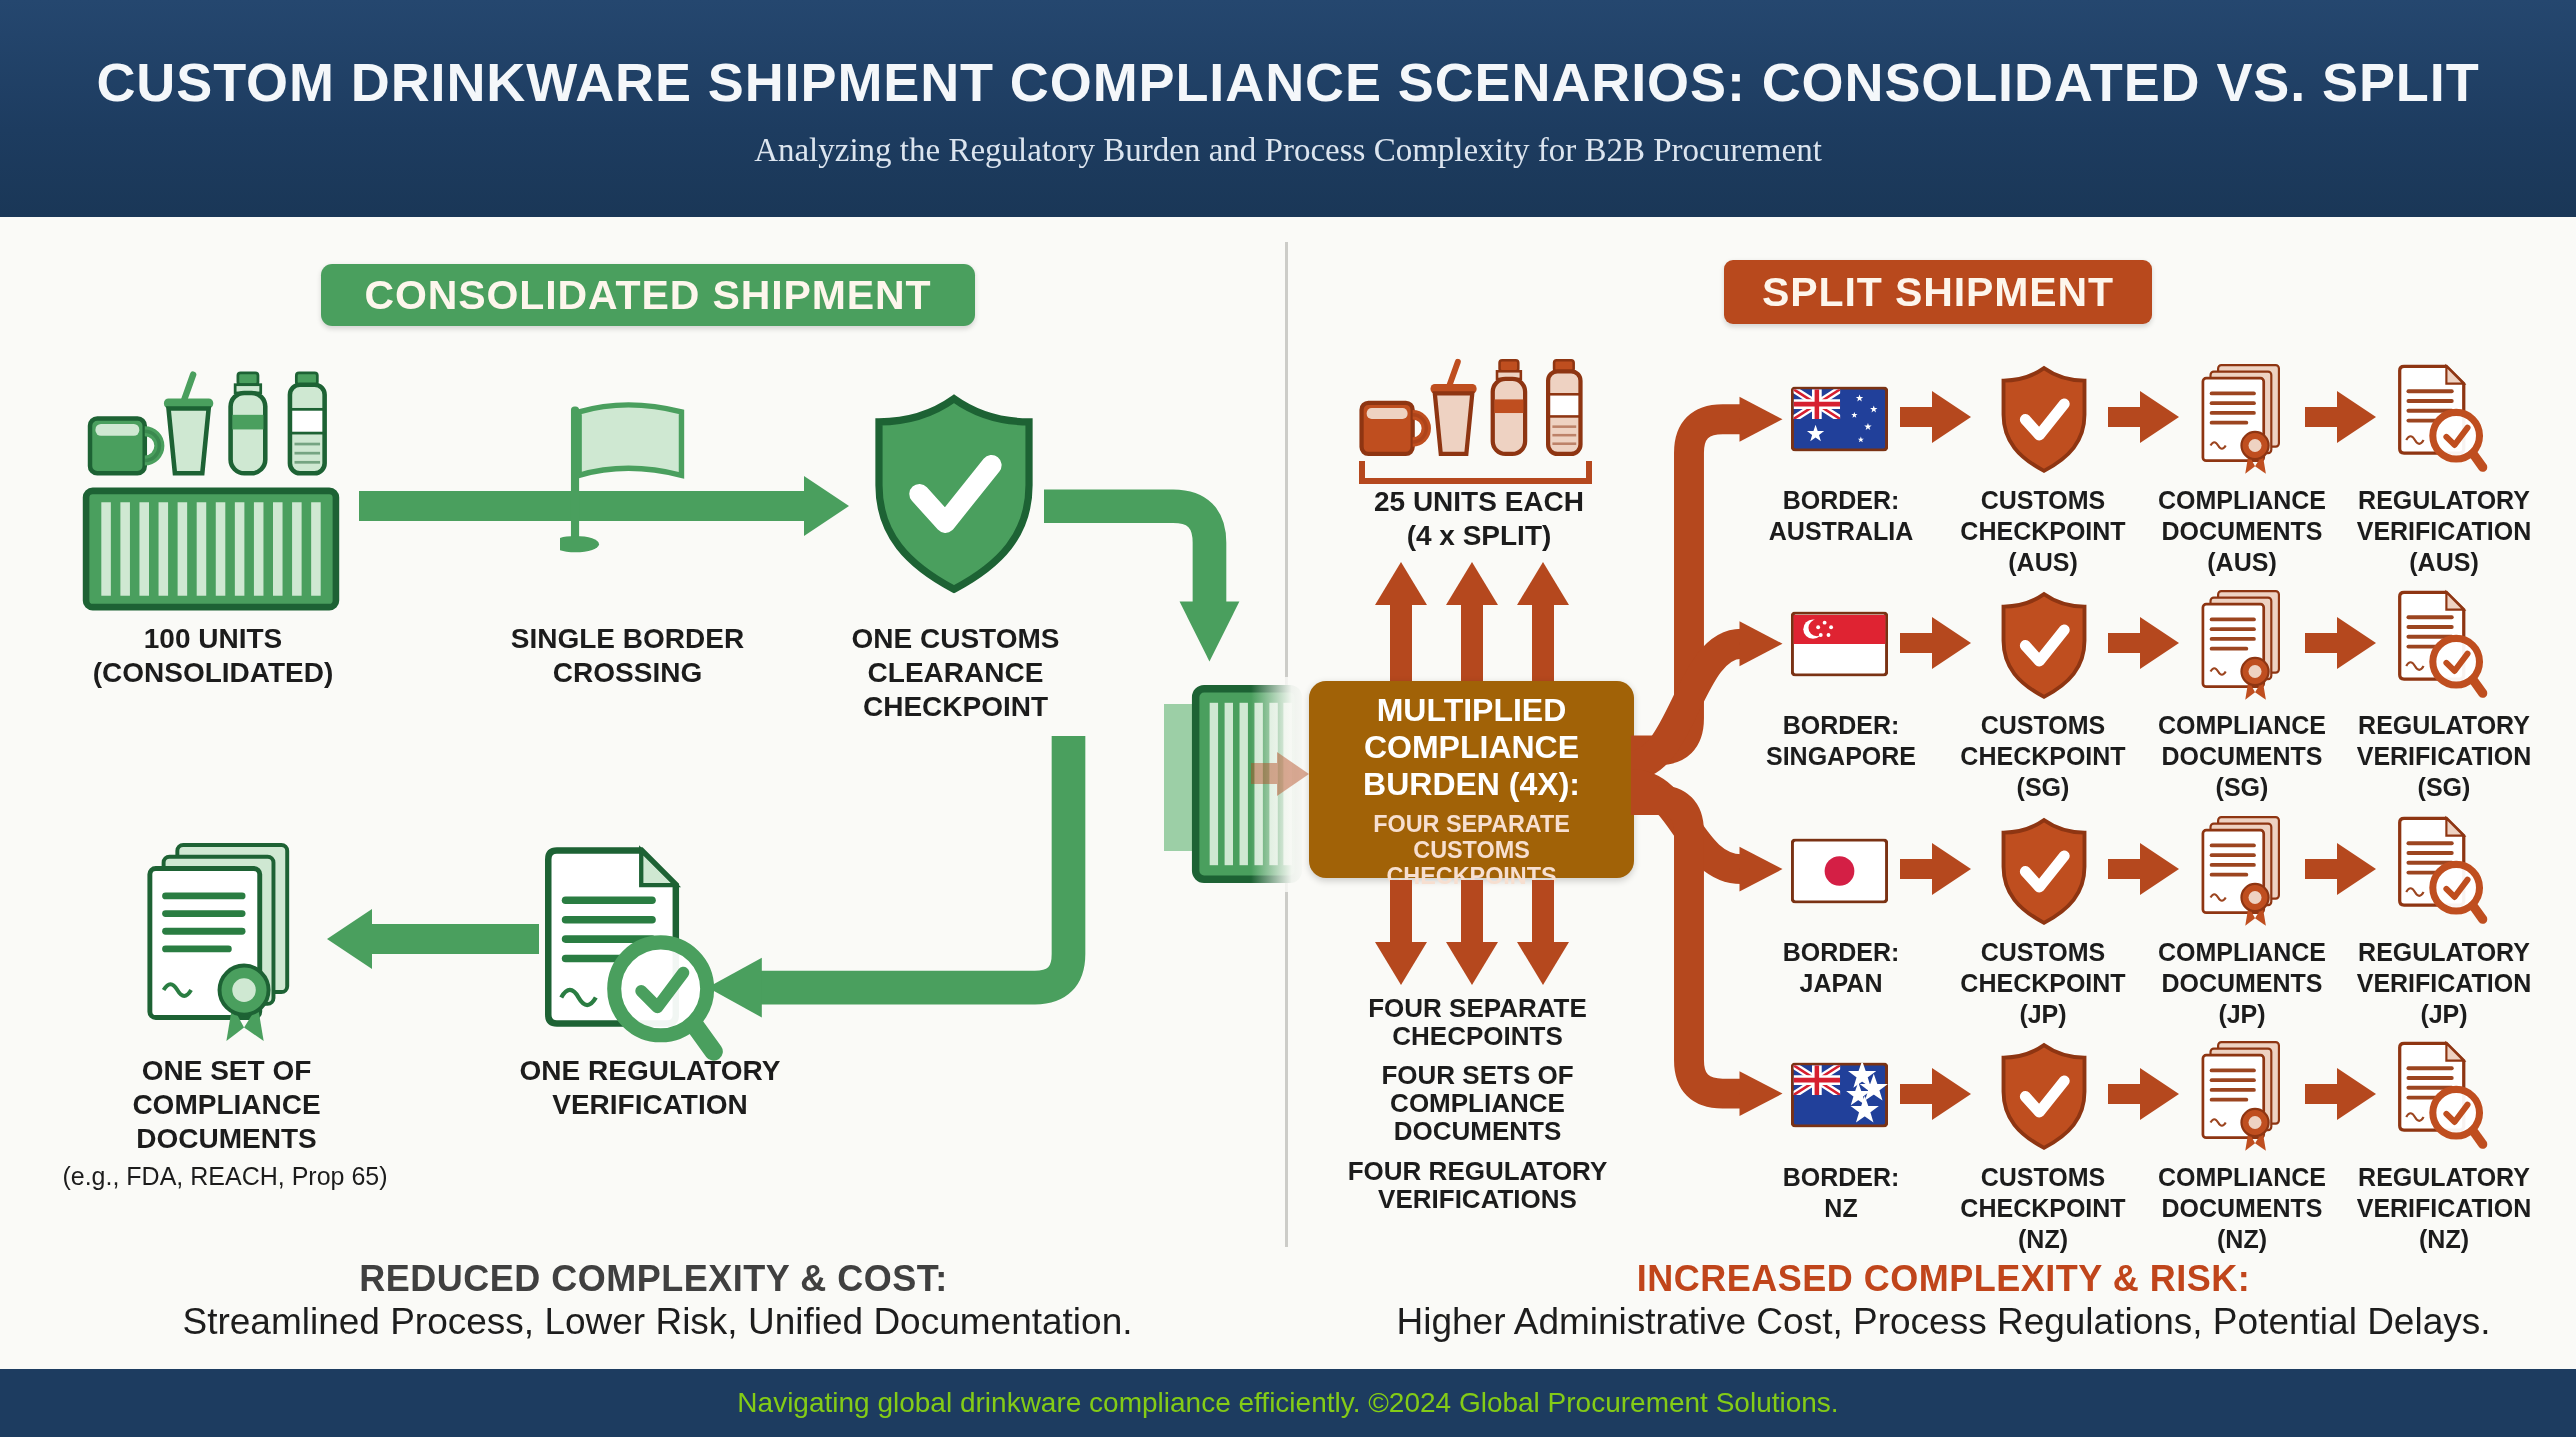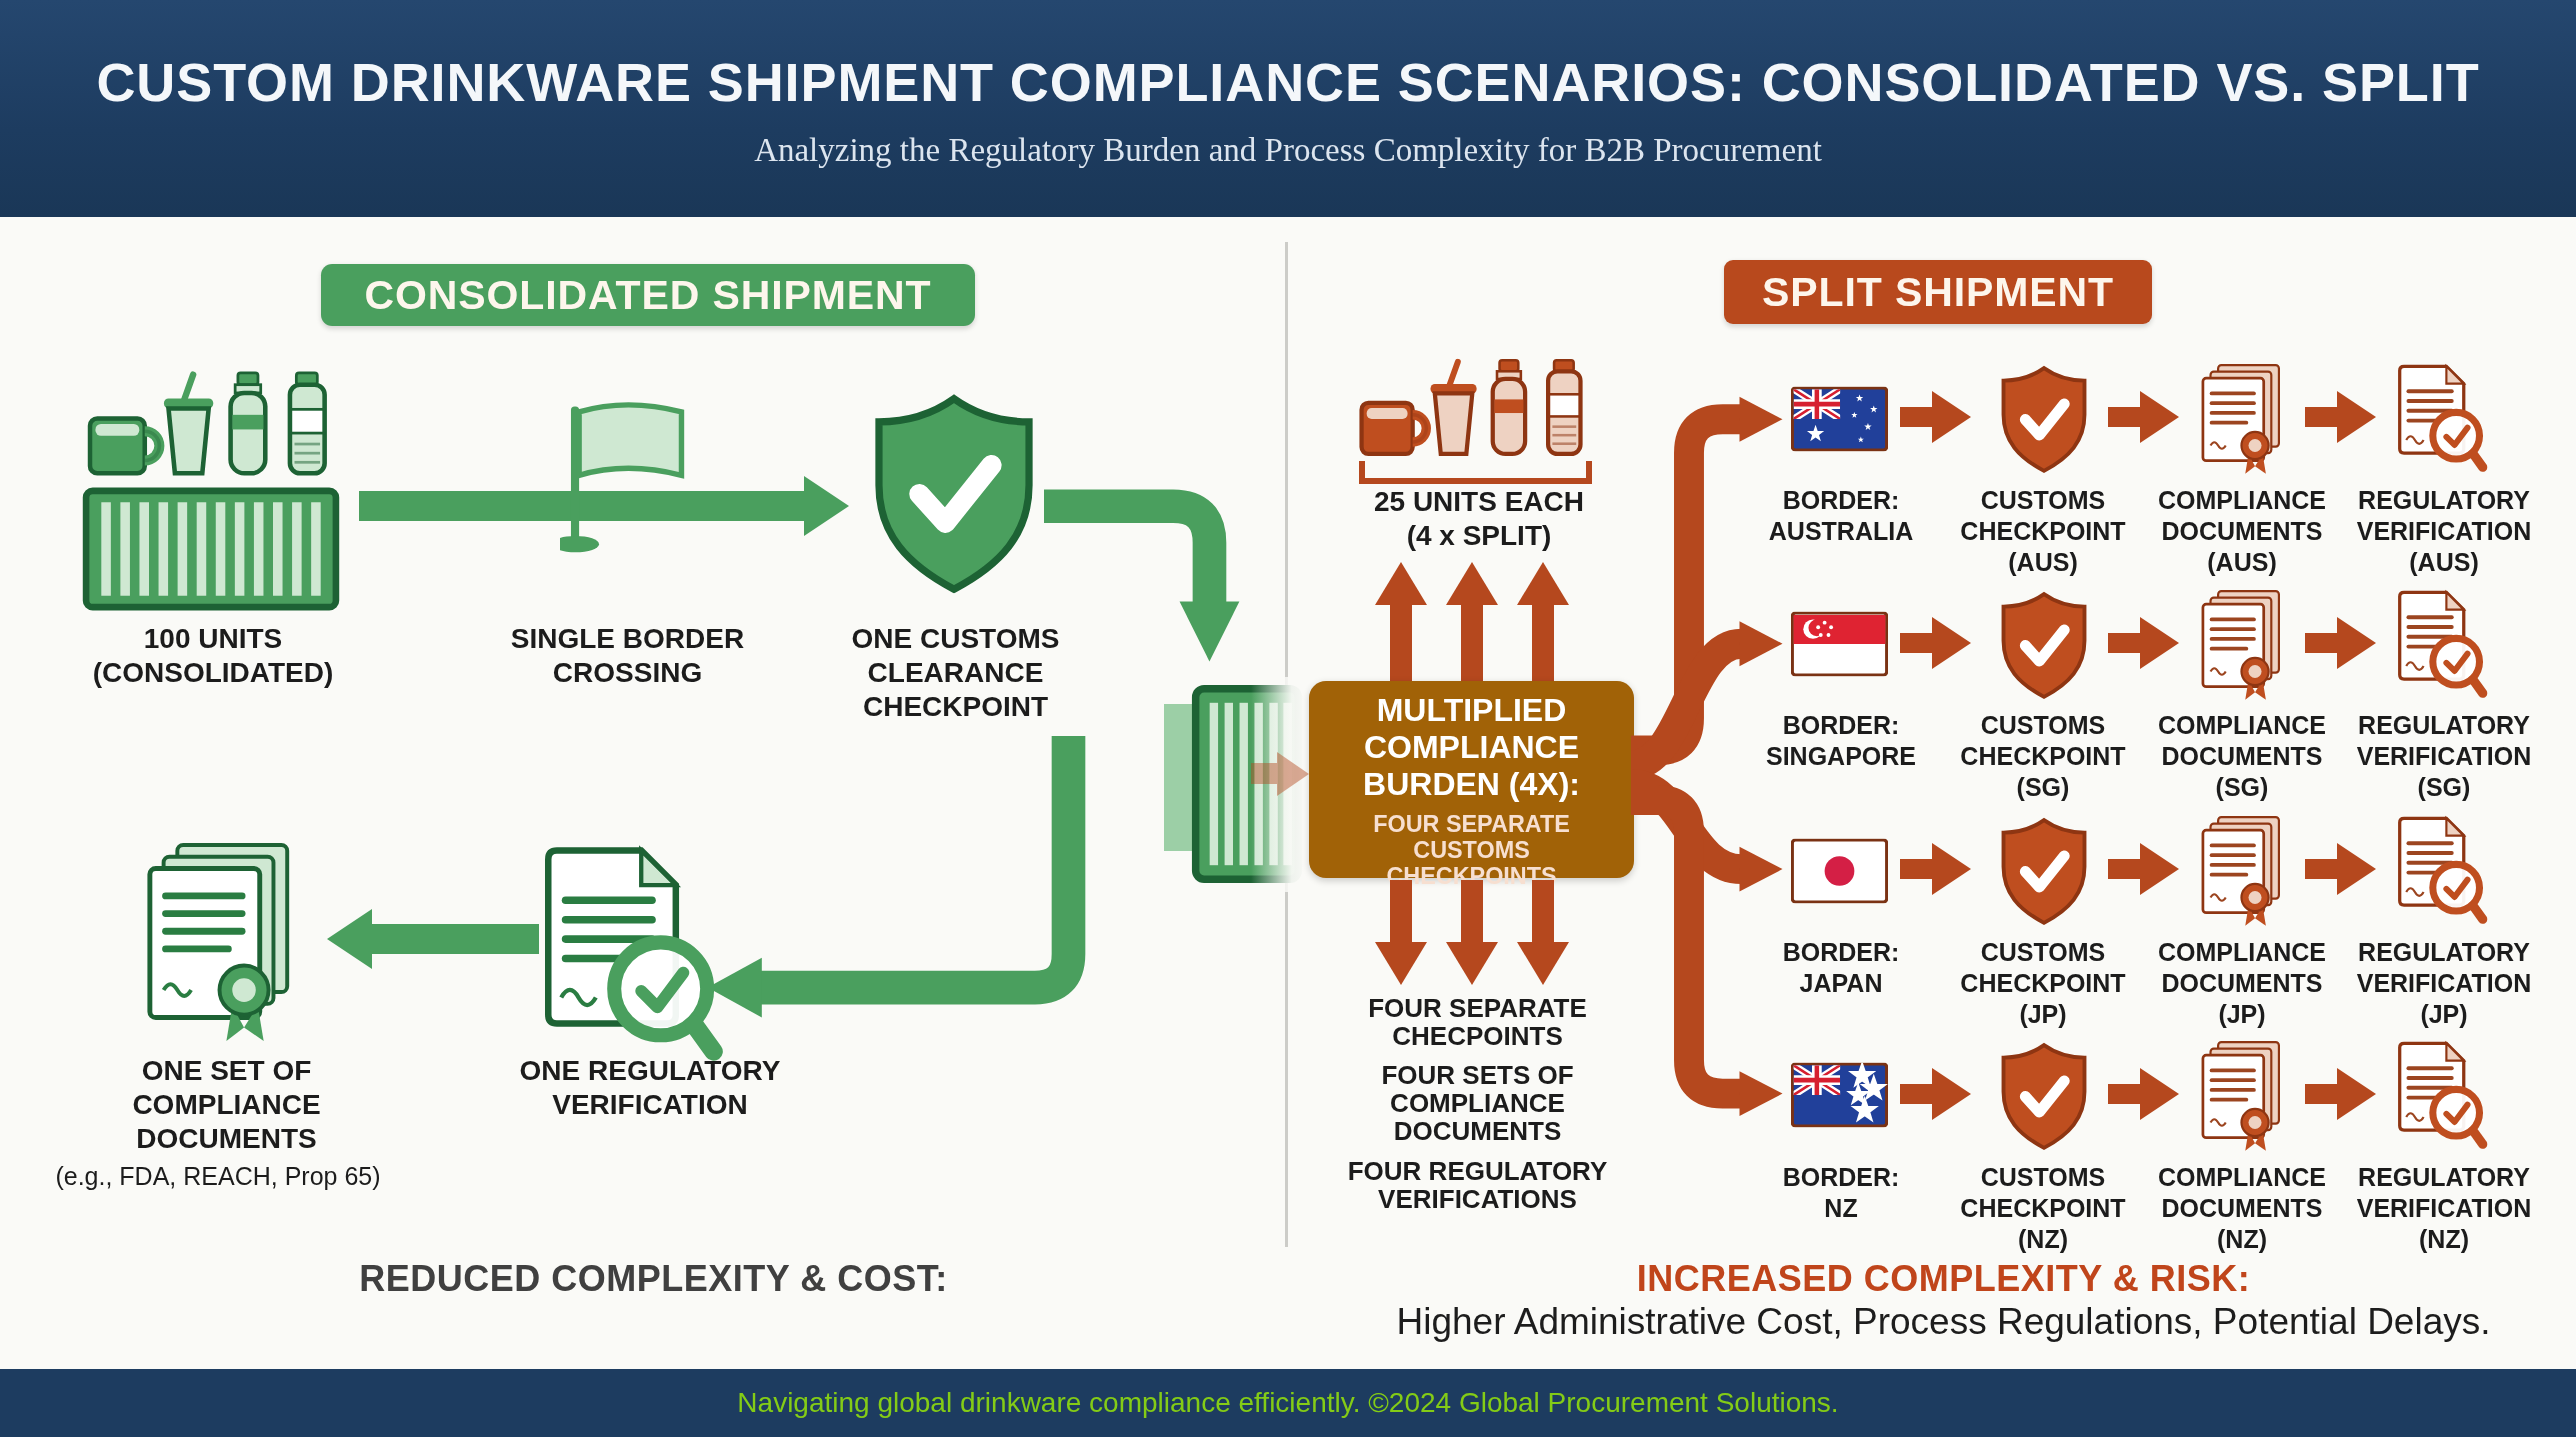--- a/index.html
+++ b/index.html
@@ -285,23 +285,24 @@
       <div class="hd"></div>
       <div class="sh"></div>
     </div>
 
   <svg class="abs green-icons" style="left:140px;top:841px;" width="161" height="206" viewBox="0 0 160 210">
       <use href="#sym-doc-stack"></use>
     </svg>
   <div class="lbl" style="left:86px;top:1054px;width:281px;font-size:28px;line-height:34px;">ONE SET OF
 COMPLIANCE
 DOCUMENTS</div>
-  <div class="lbl" style="left:12px;top:1161px;width:412px;font-size:25px;line-height:30px;font-weight:normal;">(e.g., FDA, REACH, Prop 65)</div>
+  <div class="lbl" style="left:19px;top:1161px;width:412px;font-size:25px;line-height:30px;font-weight:normal;">(e.g., FDA, REACH, Prop 65)</div>
 
   <div class="sum-t" style="left:92px;top:1258px;width:1123px;color:#404040;">REDUCED COMPLEXITY &amp; COST:</div>
+  <div class="sum-x" style="left:96px;top:1301px;width:1123px;">Streamlined Process, Lower Risk, Unified Documentation.</div>
 
   <div class="abs badge" style="left:1724px;top:260px;width:428px;height:64px;background:#b8491d;border-radius:9px;">SPLIT SHIPMENT</div>
 
   <svg class="abs orange-icons" style="left:1359px;top:358px;" width="230" height="99" viewBox="0 0 270 115">
       <use href="#sym-drinkware-set"></use>
     </svg>
   <div class="bracket" style="left:1359px;top:461px;width:221px;height:17px;"></div>
   <div class="lbl" style="left:1292px;top:485px;width:374px;font-size:28px;line-height:34px;">25 UNITS EACH
 (4 x SPLIT)</div>
 

